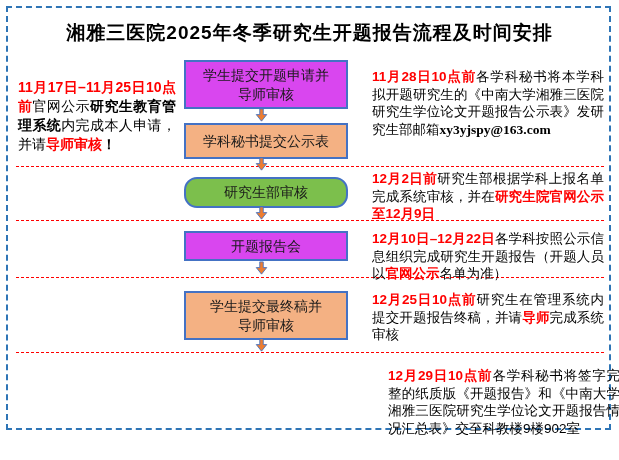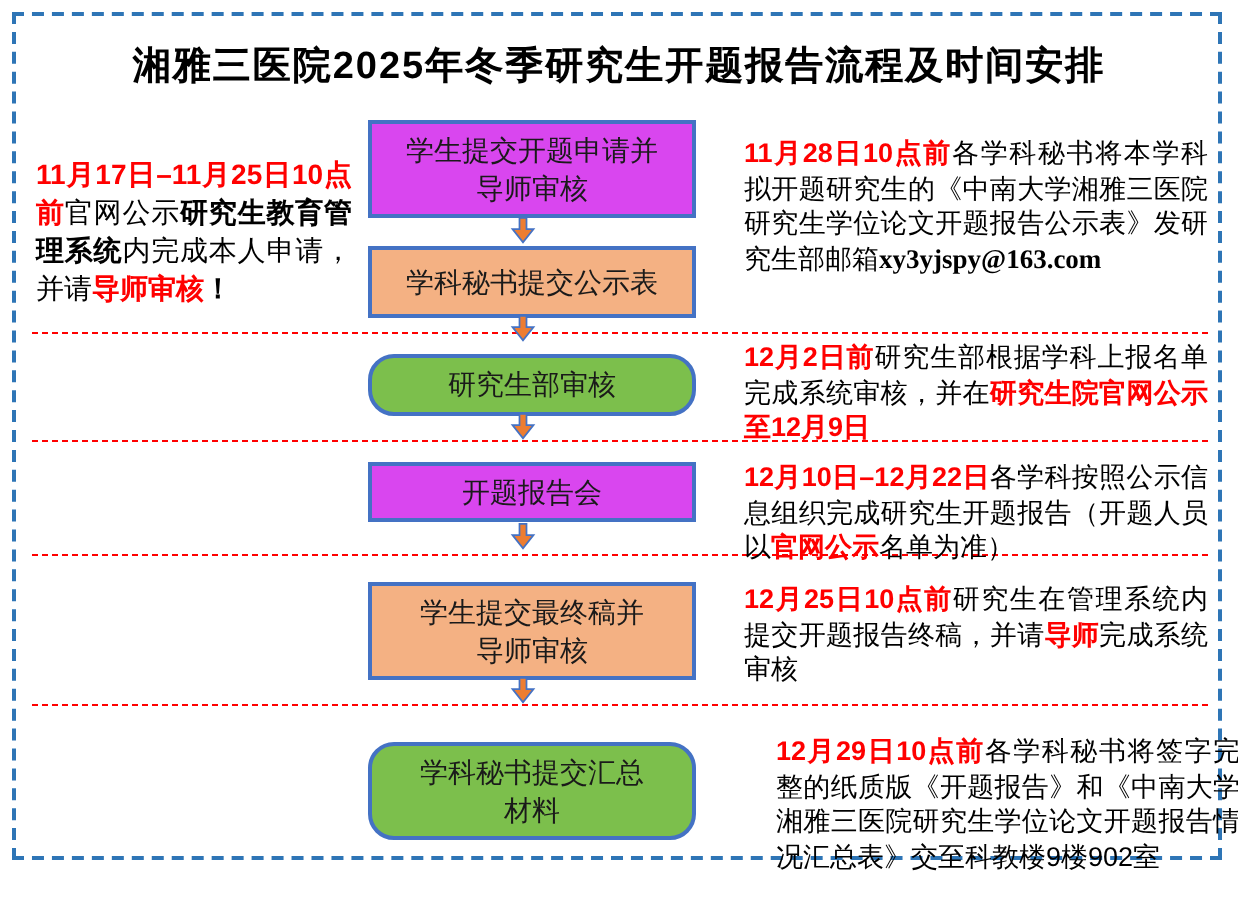--- a/index.html
+++ b/index.html
@@ -77,24 +77,20 @@
     </svg>
 
   <div class="box orange b5">
     <div>学生提交最终稿并</div>
     <div>导师审核</div>
   </div>
   <svg class="arrow a5" viewBox="0 0 14 16">
       <path d="M5 1h4v6.5h4L7 15 1 7.5h4z"></path>
     </svg>
 
-  <div class="box green b6">
-    <div>学科秘书提交汇总</div>
-    <div>材料</div>
-  </div>
 
   <p class="note left-note">
     <span class="red">11月17日–11月25日10点前</span><span>官网公示</span><span class="bold">研究生教育管理系统</span><span>内完成本人申请，并请</span><span class="red">导师审核</span><span class="bold">！</span>
   </p>
 
   <p class="note rnote n0">
     <span class="red">11月28日10点前</span><span>各学科秘书将本学科拟开题研究生的《中南大学湘雅三医院研究生学位论文开题报告公示表》发研究生部邮箱</span><span class="mono">xy3yjspy@163.com</span>
   </p>
 
   <p class="note rnote n1">

